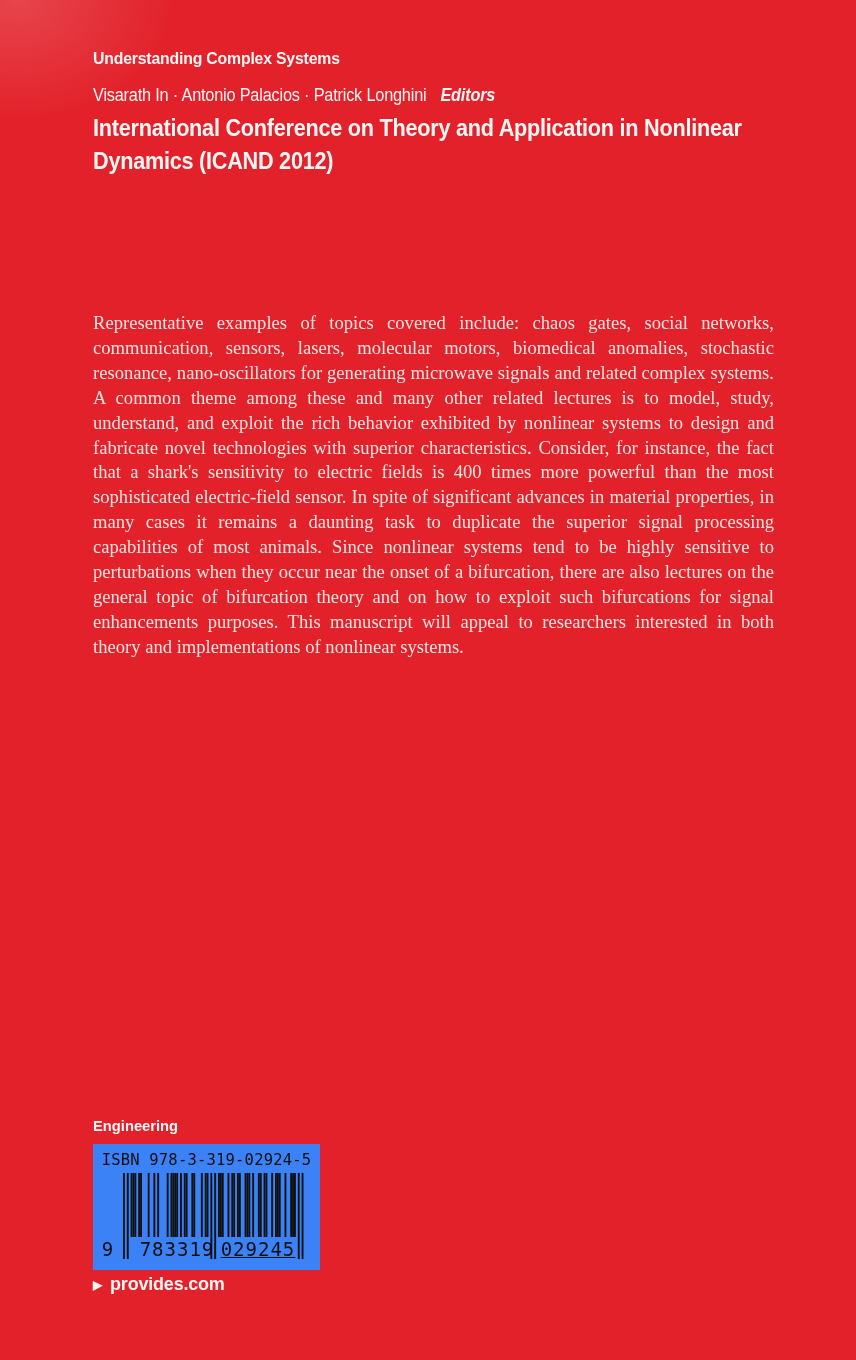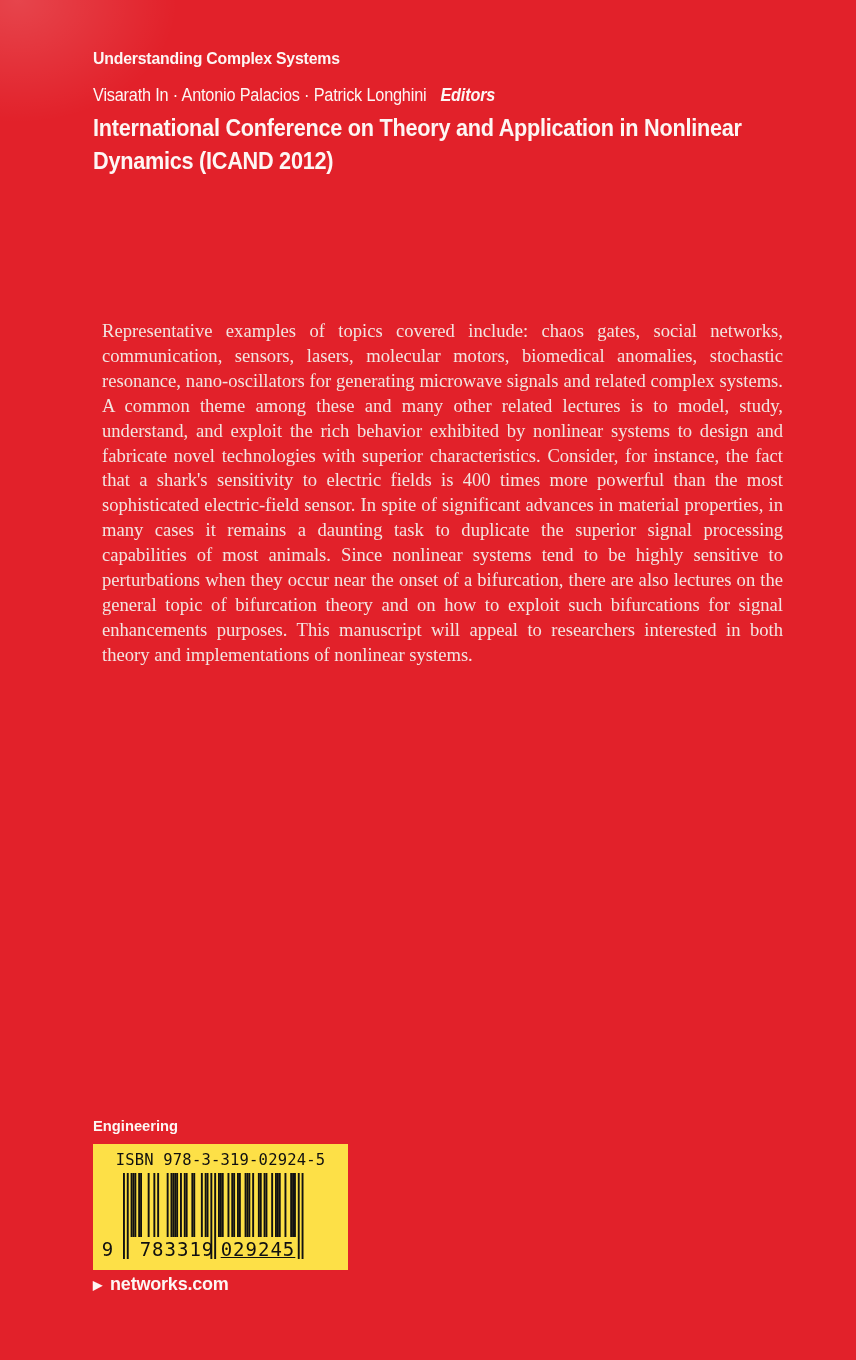--- a/index.html
+++ b/index.html
@@ -65,21 +65,21 @@
     left: 93px;
     width: 681px;
     margin: 0;
     font-family: "Liberation Serif", serif;
     font-size: 18.6px;
     line-height: 24.9px;
     text-align: justify;
     color: #f2e4e0;
   }
   .p1 { top: 224px; }
-  .p2 { top: 319px; margin-left: 9px; }
+  .p2 { top: 311px; }
 
   .heading-ink { color: #fdf6f4; }
 
   .category {
     position: absolute;
     left: 93px; top: 1117px;
     font-size: 15.5px;
     font-weight: 700;
     transform: scaleX(0.95);
     transform-origin: 0 0;
@@ -146,21 +146,21 @@
     <span>Visarath In · Antonio Palacios · Patrick Longhini</span><span class="editors-label">Editors</span>
   </div>
 
   <h1 class="title heading-ink" style="color: rgb(253, 246, 244);">International Conference on Theory and Application in Nonlinear
 Dynamics  (ICAND 2012)</h1>
 
   <p class="para p2" style="color: rgb(242, 228, 224);">Representative examples of topics covered include: chaos gates, social networks, communication, sensors, lasers, molecular motors, biomedical anomalies, stochastic resonance, nano-oscillators for generating microwave signals and related complex systems. A common theme among these and many other related lectures is to model, study, understand, and exploit the rich behavior exhibited by nonlinear systems to design and fabricate novel technologies with superior characteristics. Consider, for instance, the fact that a shark's sensitivity to electric fields is 400 times more powerful than the most sophisticated electric-field sensor. In spite of significant advances in material properties, in many cases it remains a daunting task to duplicate the superior signal processing capabilities of most animals. Since nonlinear systems tend to be highly sensitive to perturbations when they occur near the onset of a bifurcation, there are also lectures on the general topic of bifurcation theory and on how to exploit such bifurcations for signal enhancements purposes. This manuscript will appeal to researchers interested in both theory and implementations of nonlinear systems.</p>
 
   <div class="category heading-ink" style="color: rgb(253, 246, 244);">Engineering</div>
 
-  <div class="isbn-box" style="background: #fde047; padding-left: 28px;">
+  <div class="isbn-box" style="background: #3b82f6;">
     <div class="isbn-text">ISBN 978-3-319-02924-5</div>
     <svg id="barcode" width="181" height="88">
         <rect x="0.00" y="0" width="1.9" height="86" fill="#121212"></rect>
         <rect x="3.80" y="0" width="1.9" height="86" fill="#121212"></rect>
         <rect x="7.60" y="0" width="1.9" height="64" fill="#121212"></rect>
         <rect x="9.50" y="0" width="1.9" height="64" fill="#121212"></rect>
         <rect x="11.40" y="0" width="1.9" height="64" fill="#121212"></rect>
         <rect x="15.20" y="0" width="1.9" height="64" fill="#121212"></rect>
         <rect x="17.10" y="0" width="1.9" height="64" fill="#121212"></rect>
         <rect x="24.70" y="0" width="1.9" height="64" fill="#121212"></rect>
@@ -209,15 +209,15 @@
         <rect x="178.60" y="0" width="1.9" height="86" fill="#121212"></rect>
       </svg>
     <div class="bar-digits">
       <span class="d-first">9</span>
       <span class="d-left">783319</span>
       <span class="d-right">029245</span>
     </div>
   </div>
 
   <div class="publisher heading-ink" style="color: rgb(253, 246, 244);">
-    <span class="tri">▶</span><span>networks.com</span>
+    <span class="tri">▶</span><span>provides.com</span>
   </div>
 </div>
 
 </body></html>

